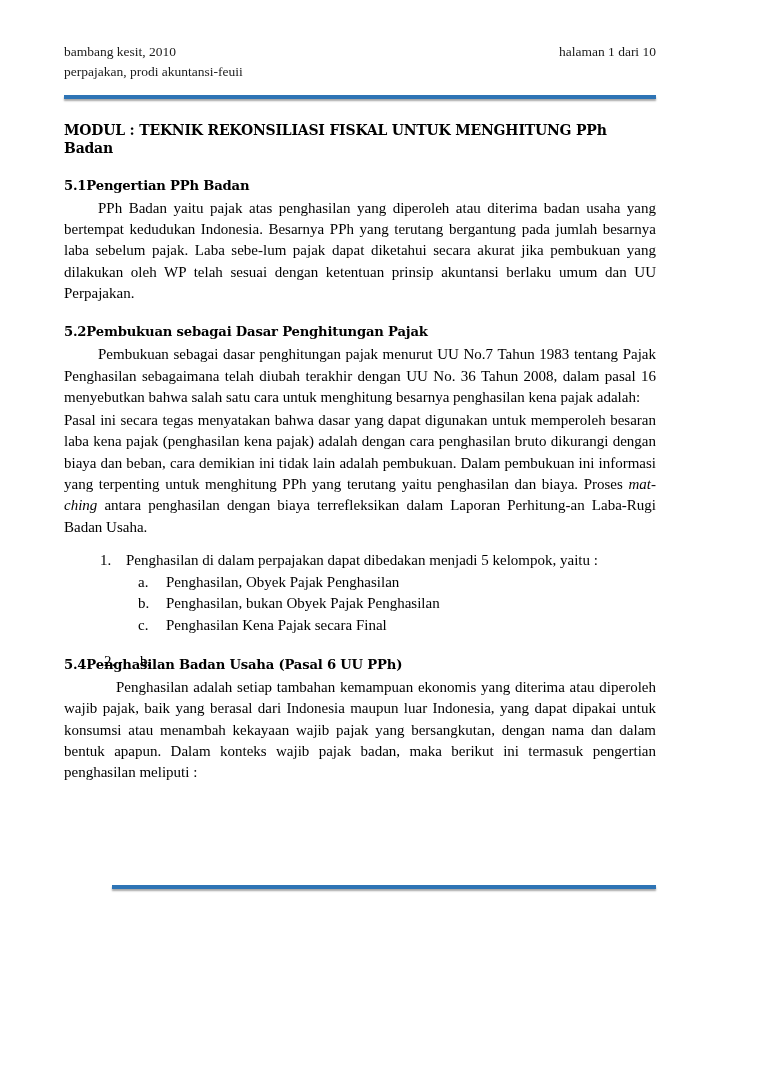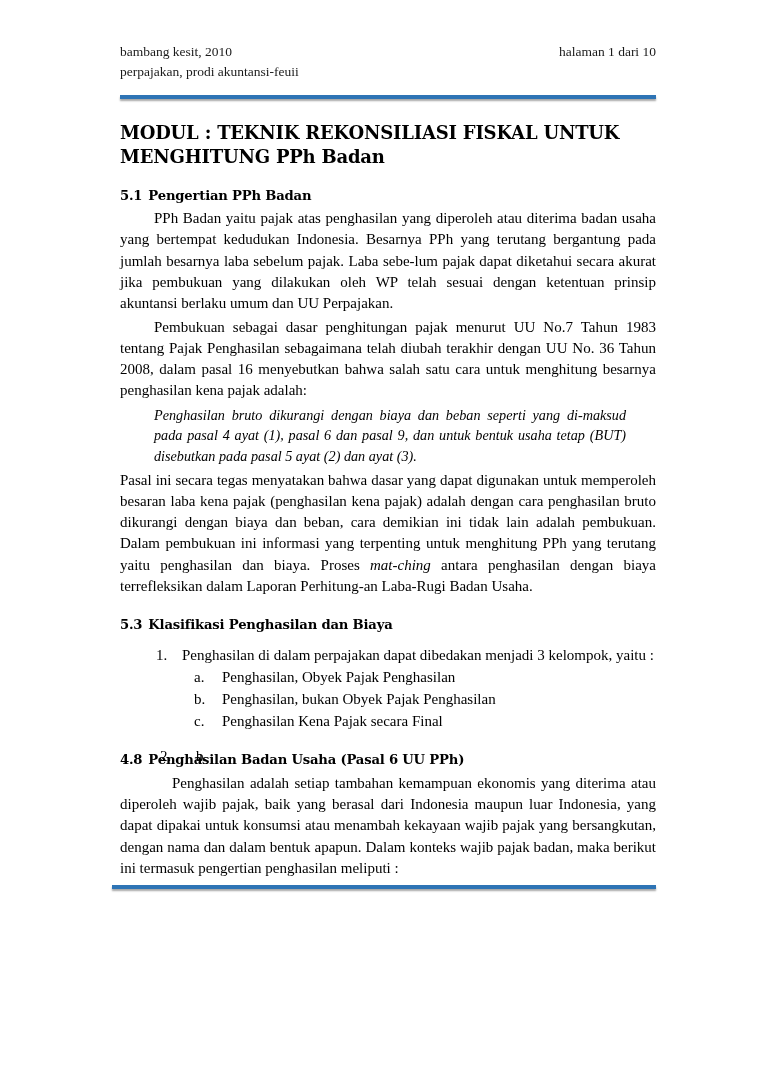--- a/index.html
+++ b/index.html
@@ -14,21 +14,21 @@
     color: #000000;
     position: relative;
     overflow: hidden;
   }
   .page {
     position: absolute;
     left: 0; top: 0;
     width: 768px;
     height: 946px;
     box-sizing: border-box;
-    padding: 42px 112px 0 120px;
+    padding: 42px 112px 0 64px;
   }
   .header {
     display: flex;
     justify-content: space-between;
     align-items: flex-start;
     font-family: "Liberation Serif", serif;
     font-size: 13.5px;
     color: #1a1a1a;
     line-height: 1.45;
   }
@@ -44,34 +44,34 @@
     left: 112px;
     right: 112px;
     bottom: 57px;
     height: 4px;
     background: #2e74b5;
     box-shadow: 0 2px 2px rgba(0,0,0,0.35);
   }
   h1.modul {
     font-family: "DejaVu Serif", serif;
     font-weight: bold;
-    font-size: 18px;
+    font-size: 14px;
     letter-spacing: -0.2px;
     margin: 22px 0 17px 0;
     line-height: 1.3;
   }
   h2.sec {
     font-family: "DejaVu Serif", serif;
     font-weight: bold;
     font-size: 13.2px;
     letter-spacing: -0.2px;
     margin: 19px 0 4px 0;
     line-height: 1.3;
   }
-  h2.sec .num { margin-right: 6px; }
+  h2.sec .num { margin-right: 0; }
   p.body {
     font-size: 15px;
     line-height: 1.42;
     text-align: justify;
     margin: 2px 0 0 0;
     text-justify: inter-word;
   }
   p.indent { text-indent: 34px; }
   p.indent-lg { text-indent: 52px; }
   .quote {
@@ -163,32 +163,31 @@
 
   <div class="rule"></div>
 
   <h1 class="modul">MODUL :  TEKNIK REKONSILIASI FISKAL UNTUK MENGHITUNG PPh Badan</h1>
 
   <h2 class="sec">
     <span class="num">5.1</span><span>Pengertian PPh Badan</span>
   </h2>
   <p class="body indent">PPh Badan yaitu pajak atas penghasilan yang diperoleh atau diterima badan usaha yang bertempat kedudukan Indonesia. Besarnya PPh yang terutang bergantung pada jumlah besarnya laba sebelum pajak. Laba sebe-lum pajak dapat diketahui secara akurat jika pembukuan yang dilakukan oleh WP telah sesuai dengan ketentuan prinsip akuntansi berlaku umum dan UU Perpajakan.</p>
 
+  <h2 class="sec">
+    <span class="num">5.2</span><span>Pembukuan sebagai Dasar Penghitungan Pajak</span>
+  </h2>
   <p class="body indent">Pembukuan sebagai dasar penghitungan pajak menurut UU No.7 Tahun 1983 tentang Pajak Penghasilan sebagaimana telah diubah terakhir dengan UU No. 36 Tahun 2008,  dalam  pasal 16 menyebutkan bahwa salah satu cara untuk menghitung besarnya penghasilan kena pajak adalah:</p>
-  <div class="quote">Penghasilan bruto dikurangi dengan biaya dan beban seperti yang di-maksud pada pasal 4 ayat (1), pasal 6 dan pasal 9, dan untuk bentuk usaha tetap (BUT) disebutkan pada pasal 5 ayat (2) dan ayat (3).</div>
   <p class="body"><span>Pasal ini secara tegas menyatakan bahwa dasar yang dapat digunakan untuk memperoleh besaran laba kena pajak (penghasilan kena pajak) adalah dengan cara penghasilan bruto dikurangi dengan biaya dan beban, cara demikian ini tidak lain adalah pembukuan.    Dalam pembukuan ini informasi yang terpenting untuk menghitung PPh yang terutang yaitu penghasilan dan biaya. Proses </span><span class="ital">mat-ching</span><span> antara penghasilan dengan biaya terrefleksikan dalam Laporan Perhitung-an Laba-Rugi Badan Usaha.</span></p>
 
-  <h2 class="sec">
-    <span class="num">5.3</span><span>Klasifikasi Penghasilan dan Biaya</span>
-  </h2>
 
   <ol class="list1">
     <li>
       <span class="marker">1.</span>
-      <span>Penghasilan di dalam perpajakan dapat dibedakan menjadi 3 kelompok, yaitu :</span>
+      <span>Penghasilan di dalam perpajakan dapat dibedakan menjadi 5 kelompok, yaitu :</span>
       <ul class="sublist">
         <li>
           <span class="marker">a.</span>
           <span>Penghasilan, Obyek Pajak Penghasilan</span>
         </li>
         <li>
           <span class="marker">b.</span>
           <span>Penghasilan, bukan Obyek Pajak Penghasilan</span>
         </li>
         <li>
@@ -205,18 +204,18 @@
   <ul class="sublist-b">
     <li>
       <span class="marker">a.</span>
     </li>
     <li>
       <span class="marker">b.</span>
     </li>
   </ul>
 
   <h2 class="sec">
-    <span class="num">4.8</span><span>Penghasilan Badan Usaha  (Pasal 6 UU PPh)</span>
+    <span class="num">5.4</span><span>Penghasilan Badan Usaha  (Pasal 6 UU PPh)</span>
   </h2>
   <p class="body indent-lg">Penghasilan adalah setiap tambahan kemampuan ekonomis yang diterima atau diperoleh wajib pajak, baik yang berasal dari Indonesia maupun luar Indonesia, yang dapat dipakai untuk konsumsi atau menambah kekayaan wajib pajak yang bersangkutan, dengan nama dan dalam bentuk apapun. Dalam konteks wajib pajak badan, maka berikut ini termasuk pengertian penghasilan meliputi :</p>
 
   <div class="rule-bottom"></div>
 </div>
 
 </body></html>

